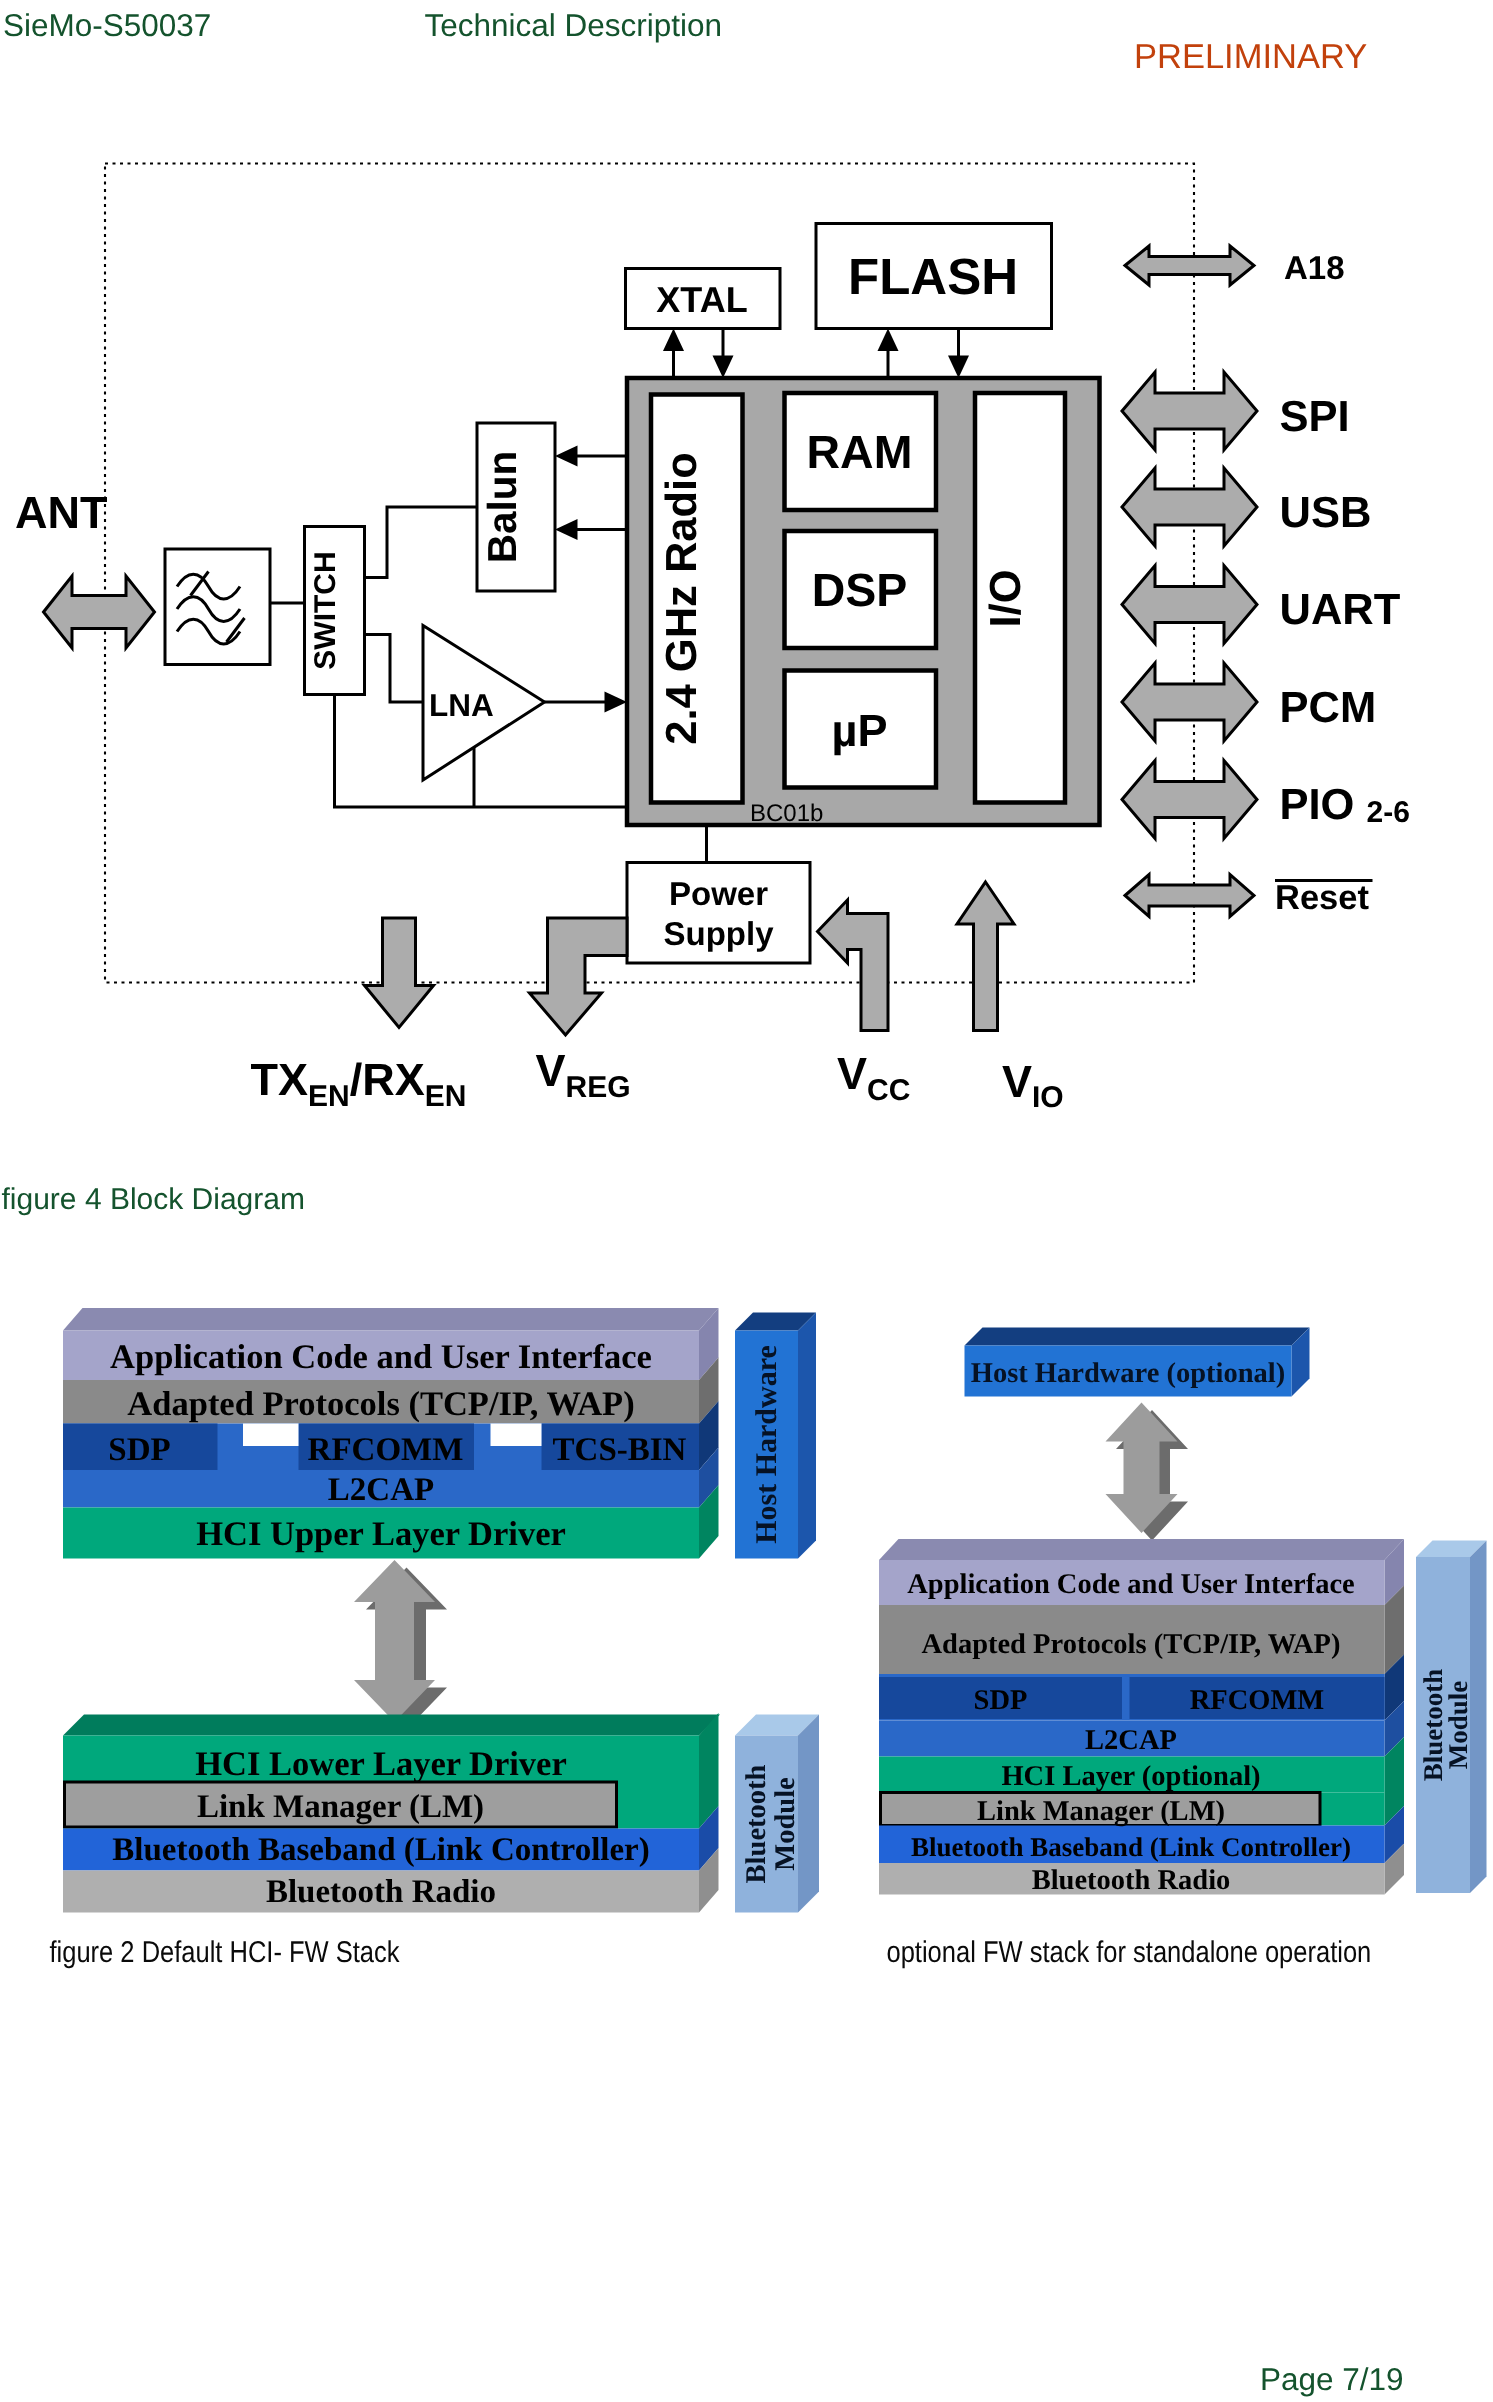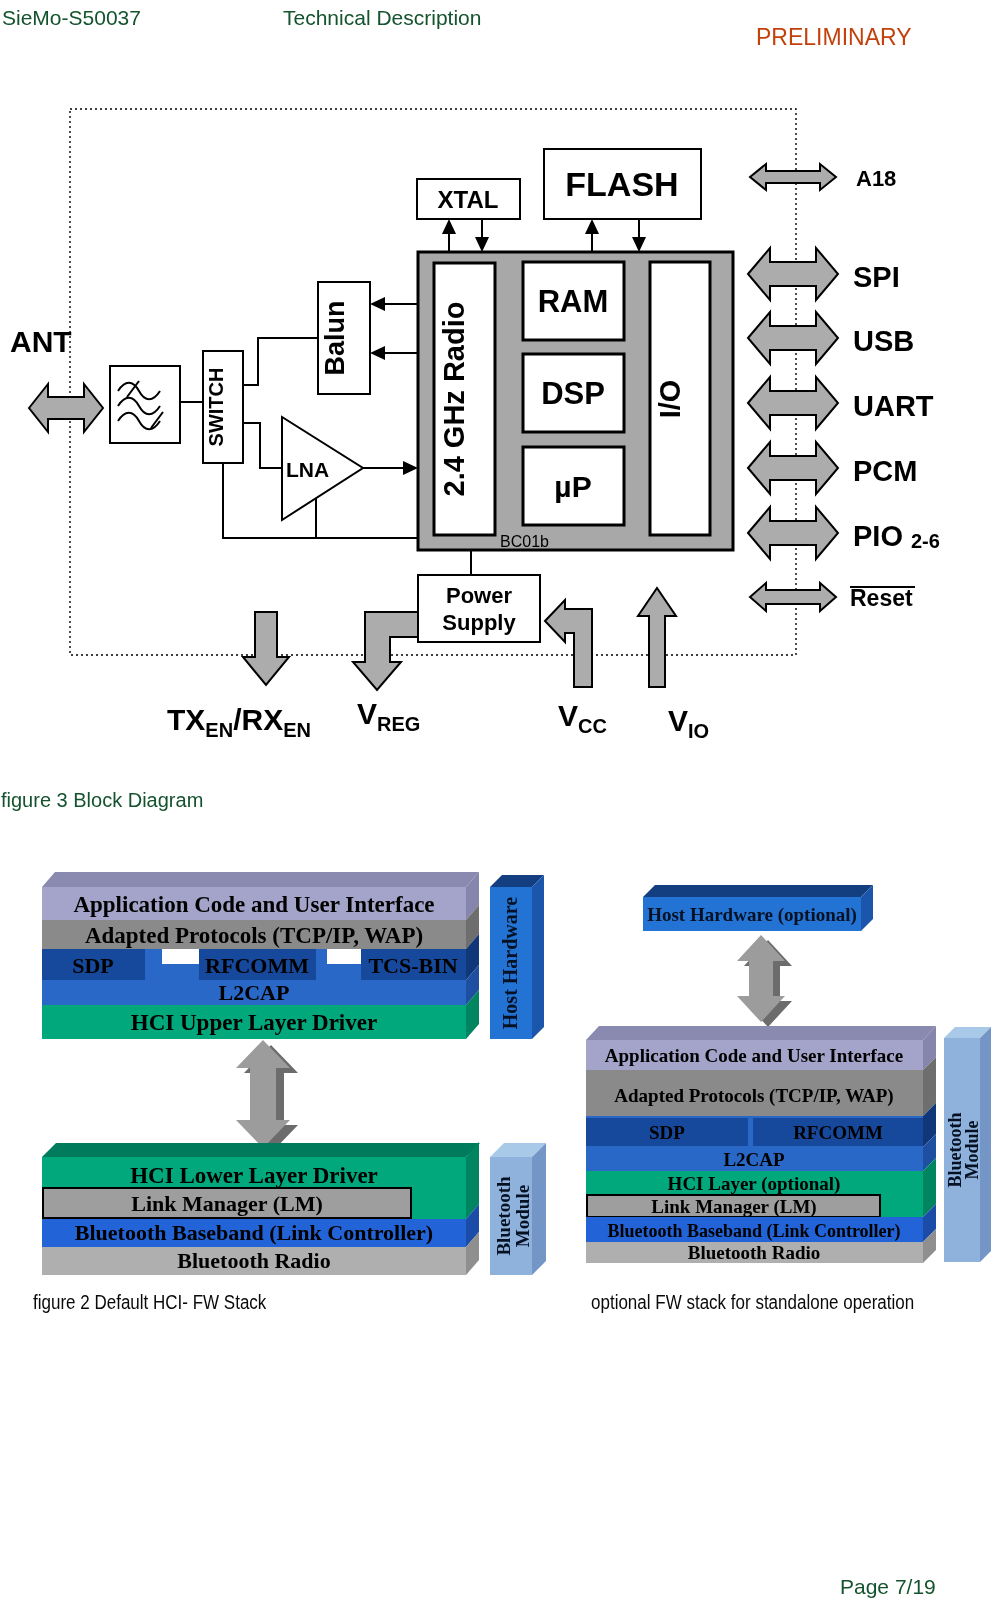--- a/index.html
+++ b/index.html
@@ -27,21 +27,21 @@
   .garrow{fill:#ACACAC;stroke:#000;stroke-width:2;}
   .ahead{fill:#000;stroke:none;}
   text{user-select:none;}
 </style>
 </head>
 <body>
 
 <div class="htext" id="hdr-product">SieMo-S50037</div>
 <div class="htext" id="hdr-title">Technical Description</div>
 <div class="htext" id="hdr-status">PRELIMINARY</div>
-<div class="htext" id="fig1-caption">figure 3 Block Diagram</div>
+<div class="htext" id="fig1-caption">figure 4 Block Diagram</div>
 <div class="htext fig2cap" id="fig2-caption-left">figure 2 Default HCI- FW Stack</div>
 <div class="htext fig2cap" id="fig2-caption-right">optional FW stack for standalone operation</div>
 <div class="htext" id="footer-page">Page 7/19</div>
 
 <svg width="995" height="1601" viewBox="0 0 995 1601" xmlns="http://www.w3.org/2000/svg">
 
   <g>
 
     <rect x="70" y="109" width="726" height="546" fill="none" stroke="#000" stroke-width="1.4" stroke-dasharray="2,3"></rect>
 

